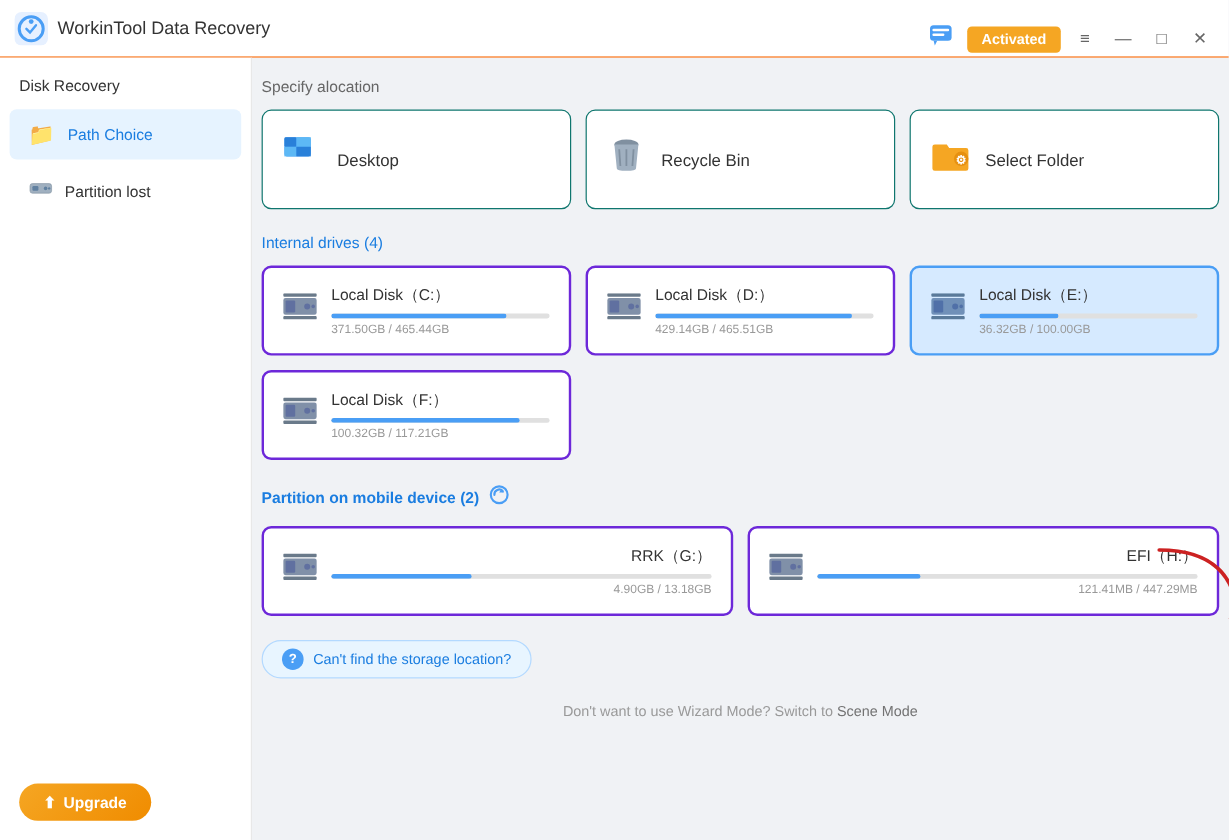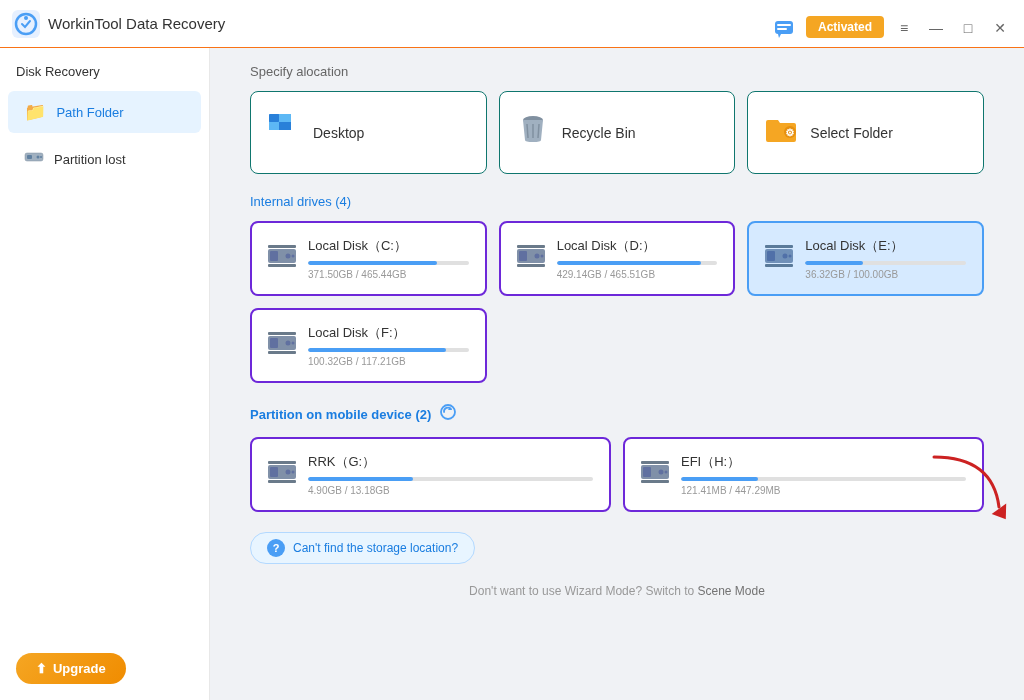--- a/index.html
+++ b/index.html
@@ -29,21 +29,21 @@
       margin-right: 8px;
     }
     .title-bar-title {
       font-size: 15px;
       font-weight: 500;
       color: #333;
       flex: 1;
     }
     .title-bar-actions {
       display: flex;
-      align-items: flex-start;
+      align-items: flex-end;
       gap: 8px;
       margin-top: 12px;
     }
     .chat-icon {
       width: 28px;
       height: 28px;
       display: flex;
       align-items: center;
       justify-content: center;
       color: #4a9ef5;
@@ -130,21 +130,21 @@
       cursor: pointer;
       display: flex;
       align-items: center;
       gap: 6px;
     }
 
     
     .content {
       flex: 1;
       overflow-y: auto;
-      padding: 16px 40px;
+      padding: 16px 8px;
       position: relative;
     }
     .content::-webkit-scrollbar { width: 8px; }
     .content::-webkit-scrollbar-track { background: #f0f2f5; }
     .content::-webkit-scrollbar-thumb { background: #c0c0c0; border-radius: 4px; }
 
     .section-heading {
       font-size: 13px;
       color: #666;
       margin-bottom: 12px;
@@ -287,20 +287,21 @@
     .footer-link {
       color: #737373;
       cursor: pointer;
     }
 
     .drives-grid-2col {
       display: grid;
       grid-template-columns: repeat(2, 1fr);
       gap: 12px;
       margin-bottom: 20px;
+      text-align: right;
     }
   </style>
 </head>
 <body>
 
 <div class="title-bar">
   <div class="title-bar-logo">
     <svg width="28" height="28" viewBox="0 0 28 28">
       <rect width="28" height="28" rx="6" fill="#e6f0ff"></rect>
       <circle cx="14" cy="14" r="10" fill="none" stroke="#4a9ef5" stroke-width="2.5"></circle>
@@ -326,21 +327,21 @@
   </div>
 </div>
 
 <div class="main-layout">
 
   <div class="sidebar">
     <div class="sidebar-section-title">Disk Recovery</div>
 
     <div class="sidebar-item active">
       <span class="sidebar-item-icon">📁</span>
-      <span class="sidebar-item-label">Path Folder</span>
+      <span class="sidebar-item-label">Path Choice</span>
     </div>
 
     <div class="sidebar-item">
       <span class="sidebar-item-icon">
         <svg width="20" height="20" viewBox="0 0 20 20">
           <rect x="1" y="6" width="18" height="8" rx="2" fill="#a0b0c0" stroke="#8090a0" stroke-width="0.5"></rect>
           <rect x="3" y="8" width="5" height="4" rx="1" fill="#6080a0"></rect>
           <circle cx="14" cy="10" r="1.5" fill="#6080a0"></circle>
           <circle cx="17" cy="10" r="1" fill="#6080a0"></circle>
         </svg>

